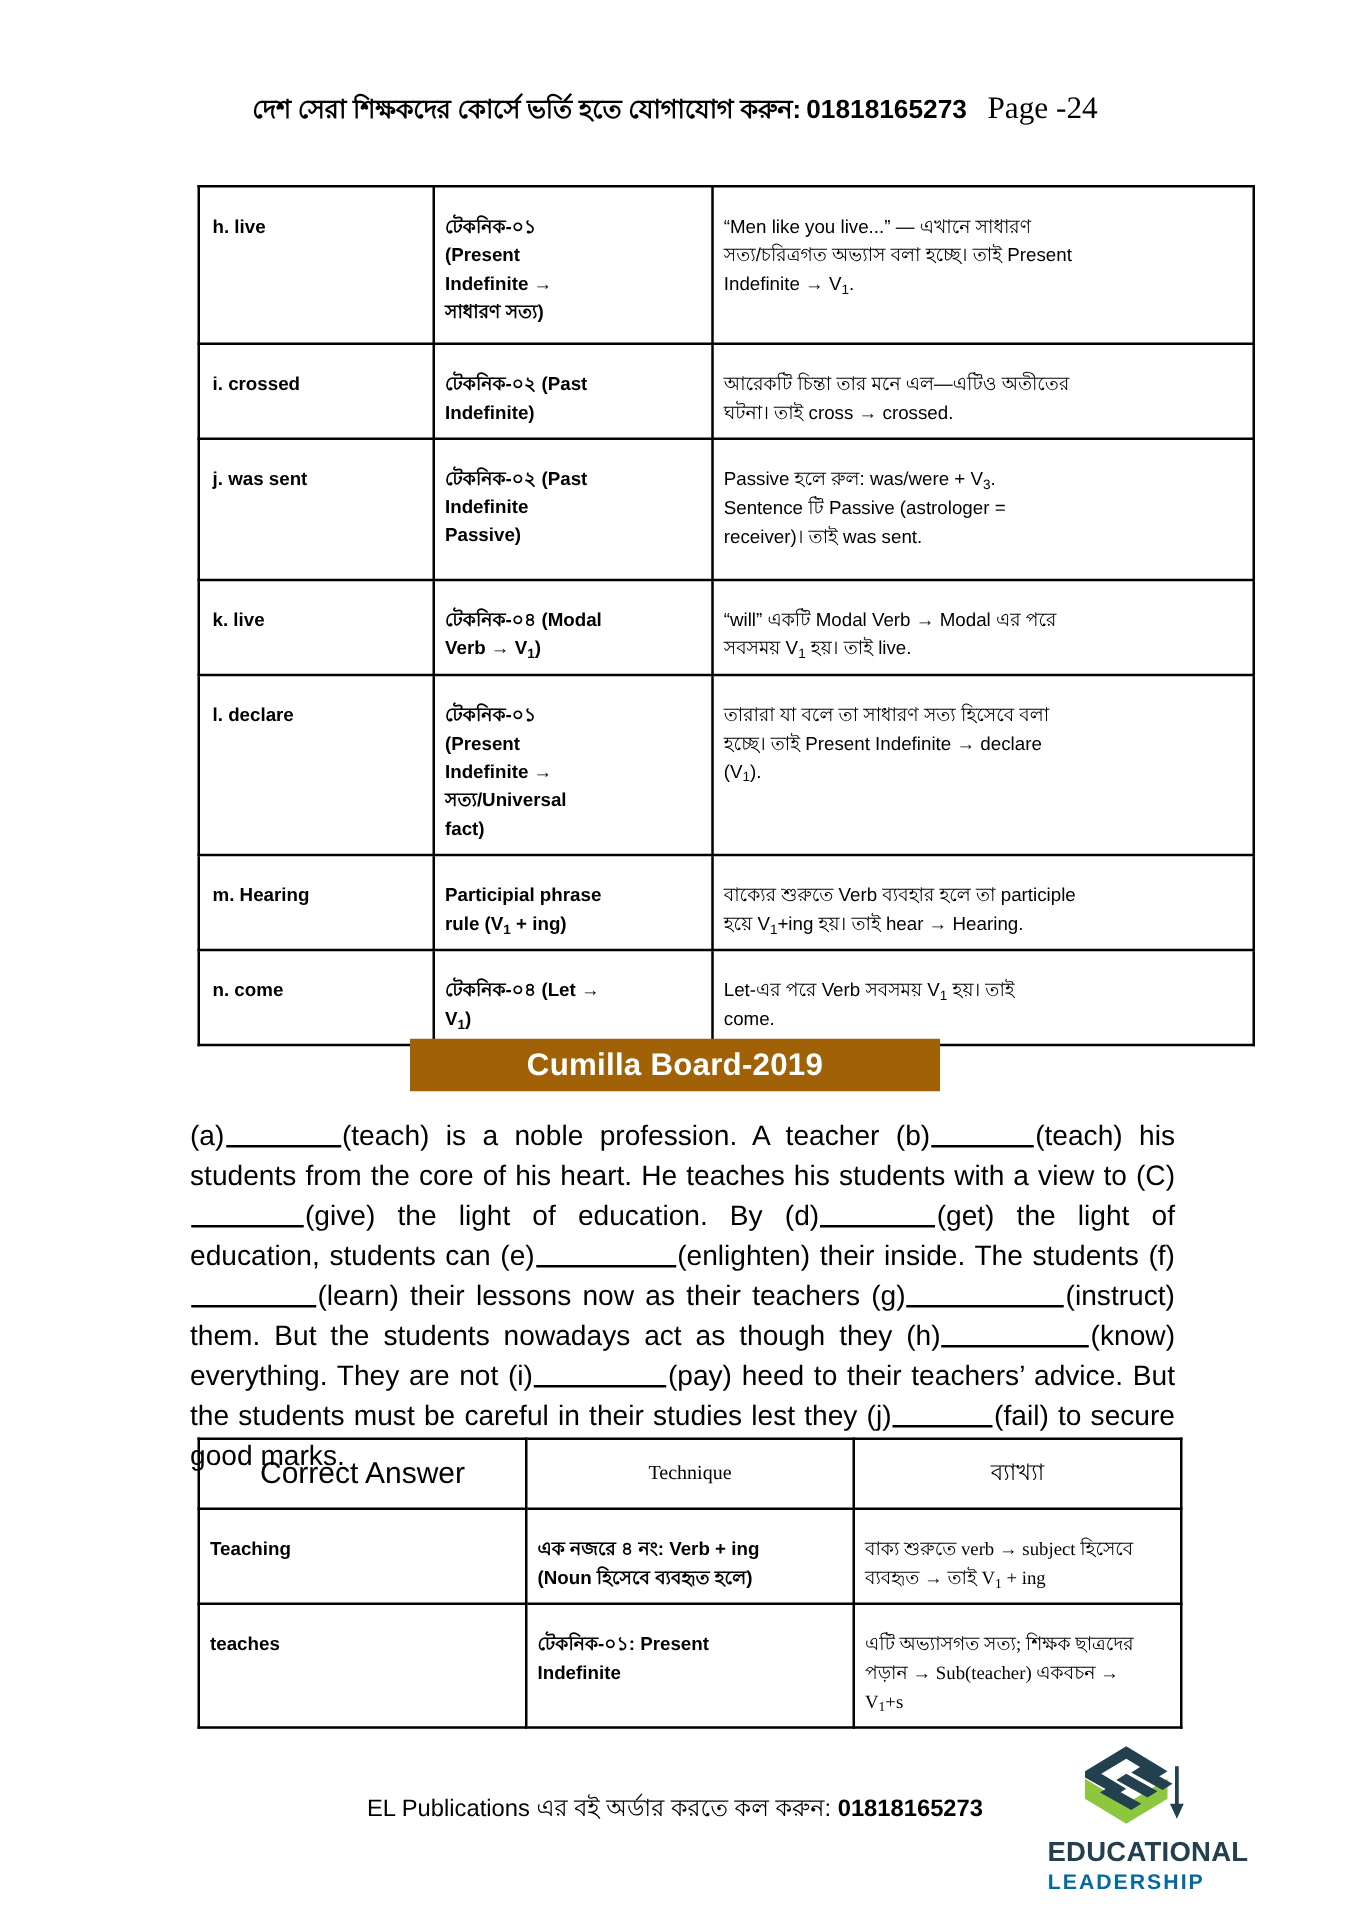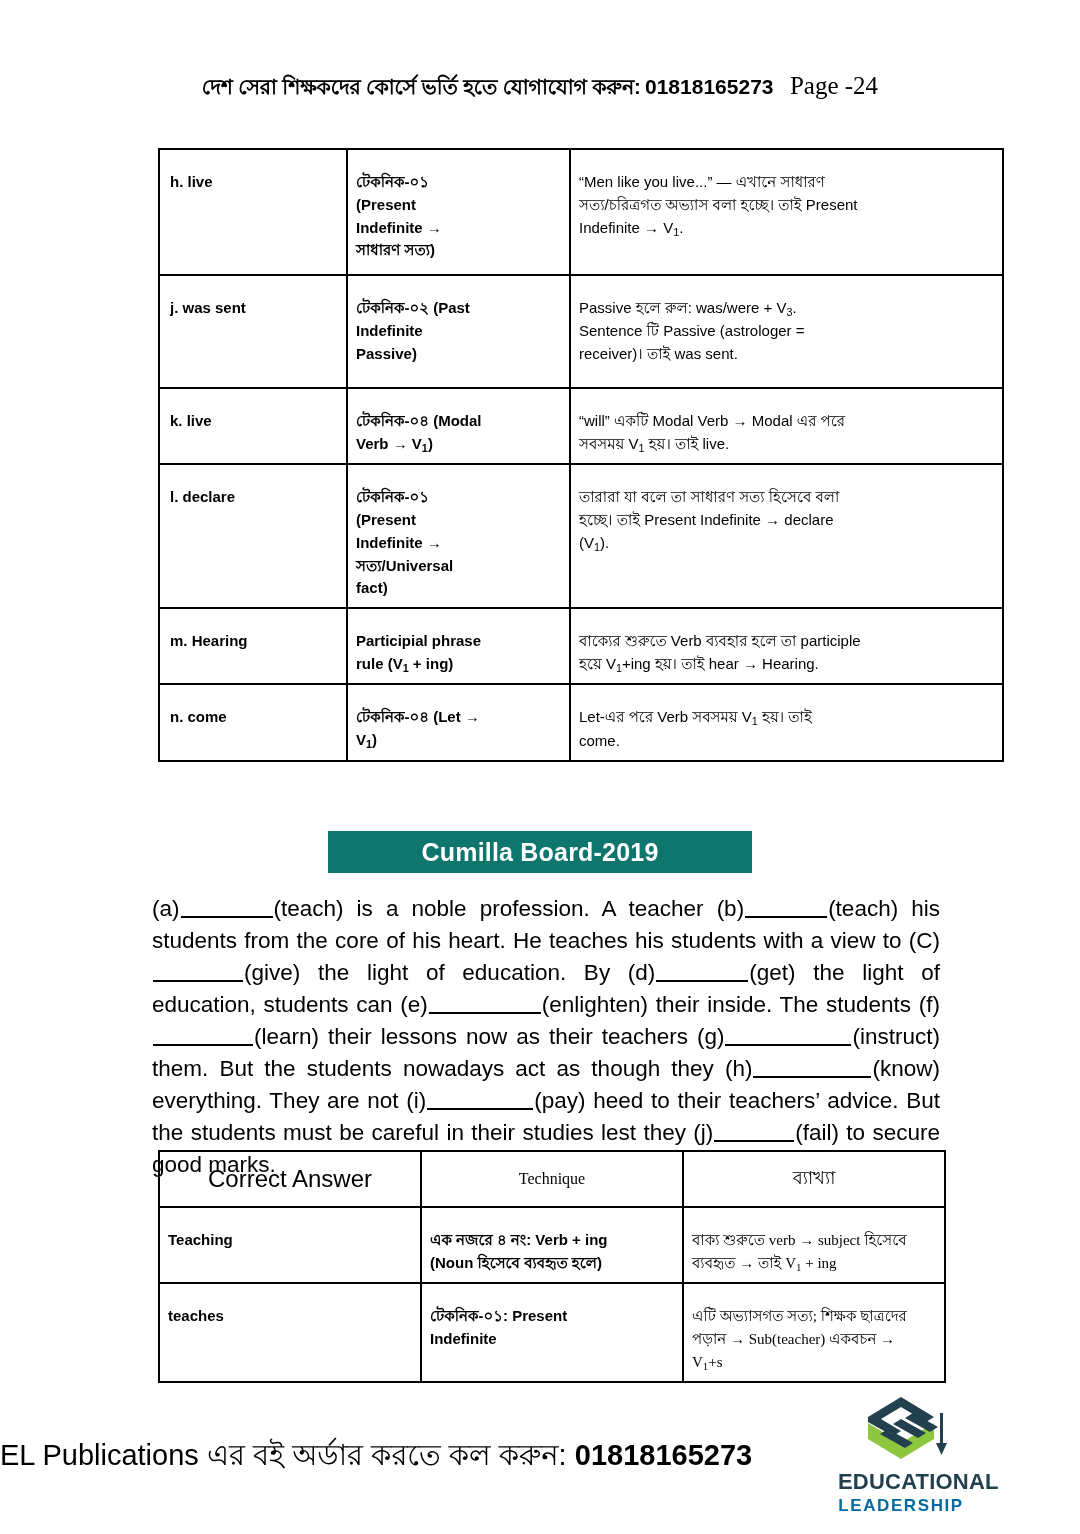--- a/index.html
+++ b/index.html
@@ -84,21 +84,21 @@
   .rowm { height: 73px; }
   .rown { height: 74px; }
 
   
   #board-banner {
     position: absolute;
     top: 831px;
     left: 328px;
     width: 424px;
     height: 42px;
-    background: #0f766e;
+    background: #a16207;
     color: #ffffff;
     font-weight: bold;
     font-size: 25px;
     letter-spacing: 0.2px;
     display: flex;
     align-items: center;
     justify-content: center;
   }
 
   
@@ -146,22 +146,22 @@
   .ans-head { height: 56px; }
   .ans-r1 { height: 72px; }
   .ans-r2 { height: 98px; margin-top: 36px; }
 
   
   #footer-text {
     position: absolute;
     top: 1432px;
     left: 0;
     width: 1080px;
-    text-align: left;
-    font-size: 29px;
+    text-align: center;
+    font-size: 19px;
     white-space: nowrap;
   }
   #footer-text .fphone { font-weight: bold; }
 
   #brand-logo {
     position: absolute;
     top: 1387px;
     left: 838px;
     width: 126px;
     height: 118px;
@@ -208,20 +208,31 @@
           <div>Indefinite →</div>
           <div>সাধারণ সত্য)</div>
         </td>
         <td class="c3">
           <div>“Men like you live...” — এখানে সাধারণ</div>
           <div>সত্য/চরিত্রগত অভ্যাস বলা হচ্ছে। তাই Present</div>
           <div><span>Indefinite → V</span><sub>1</sub><span>.</span></div>
         </td>
       </tr>
 
+      <tr class="rowi">
+        <td class="c1">i. crossed</td>
+        <td class="c2">
+          <div>টেকনিক-০২ (Past</div>
+          <div>Indefinite)</div>
+        </td>
+        <td class="c3">
+          <div>আরেকটি চিন্তা তার মনে এল—এটিও অতীতের</div>
+          <div>ঘটনা। তাই cross → crossed.</div>
+        </td>
+      </tr>
 
       <tr class="rowj">
         <td class="c1">j. was sent</td>
         <td class="c2">
           <div>টেকনিক-০২ (Past</div>
           <div>Indefinite</div>
           <div>Passive)</div>
         </td>
         <td class="c3">
           <div><span>Passive হলে রুল: was/were + V</span><sub>3</sub><span>.</span></div>

